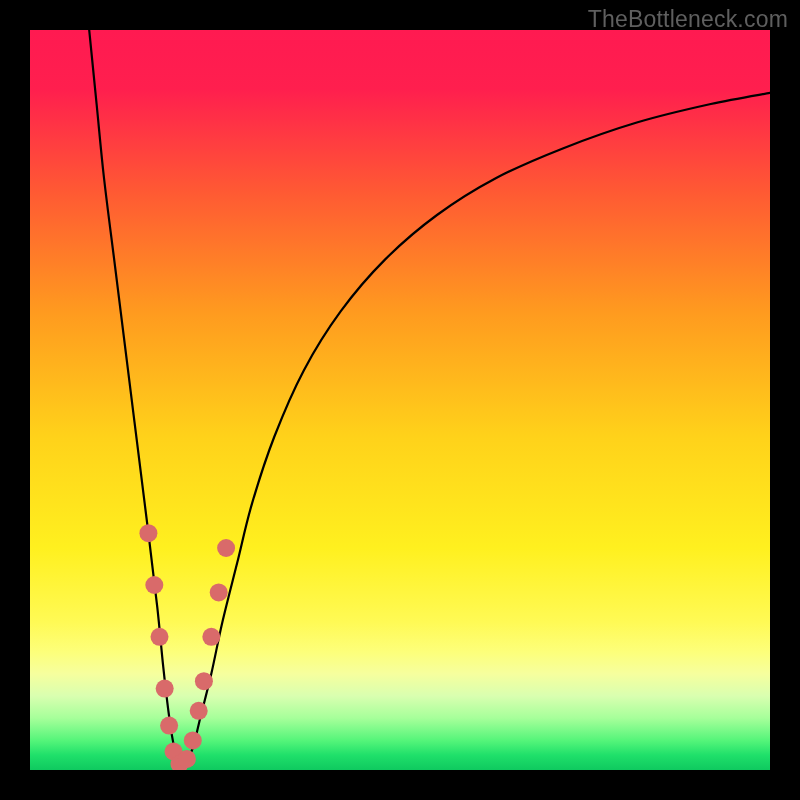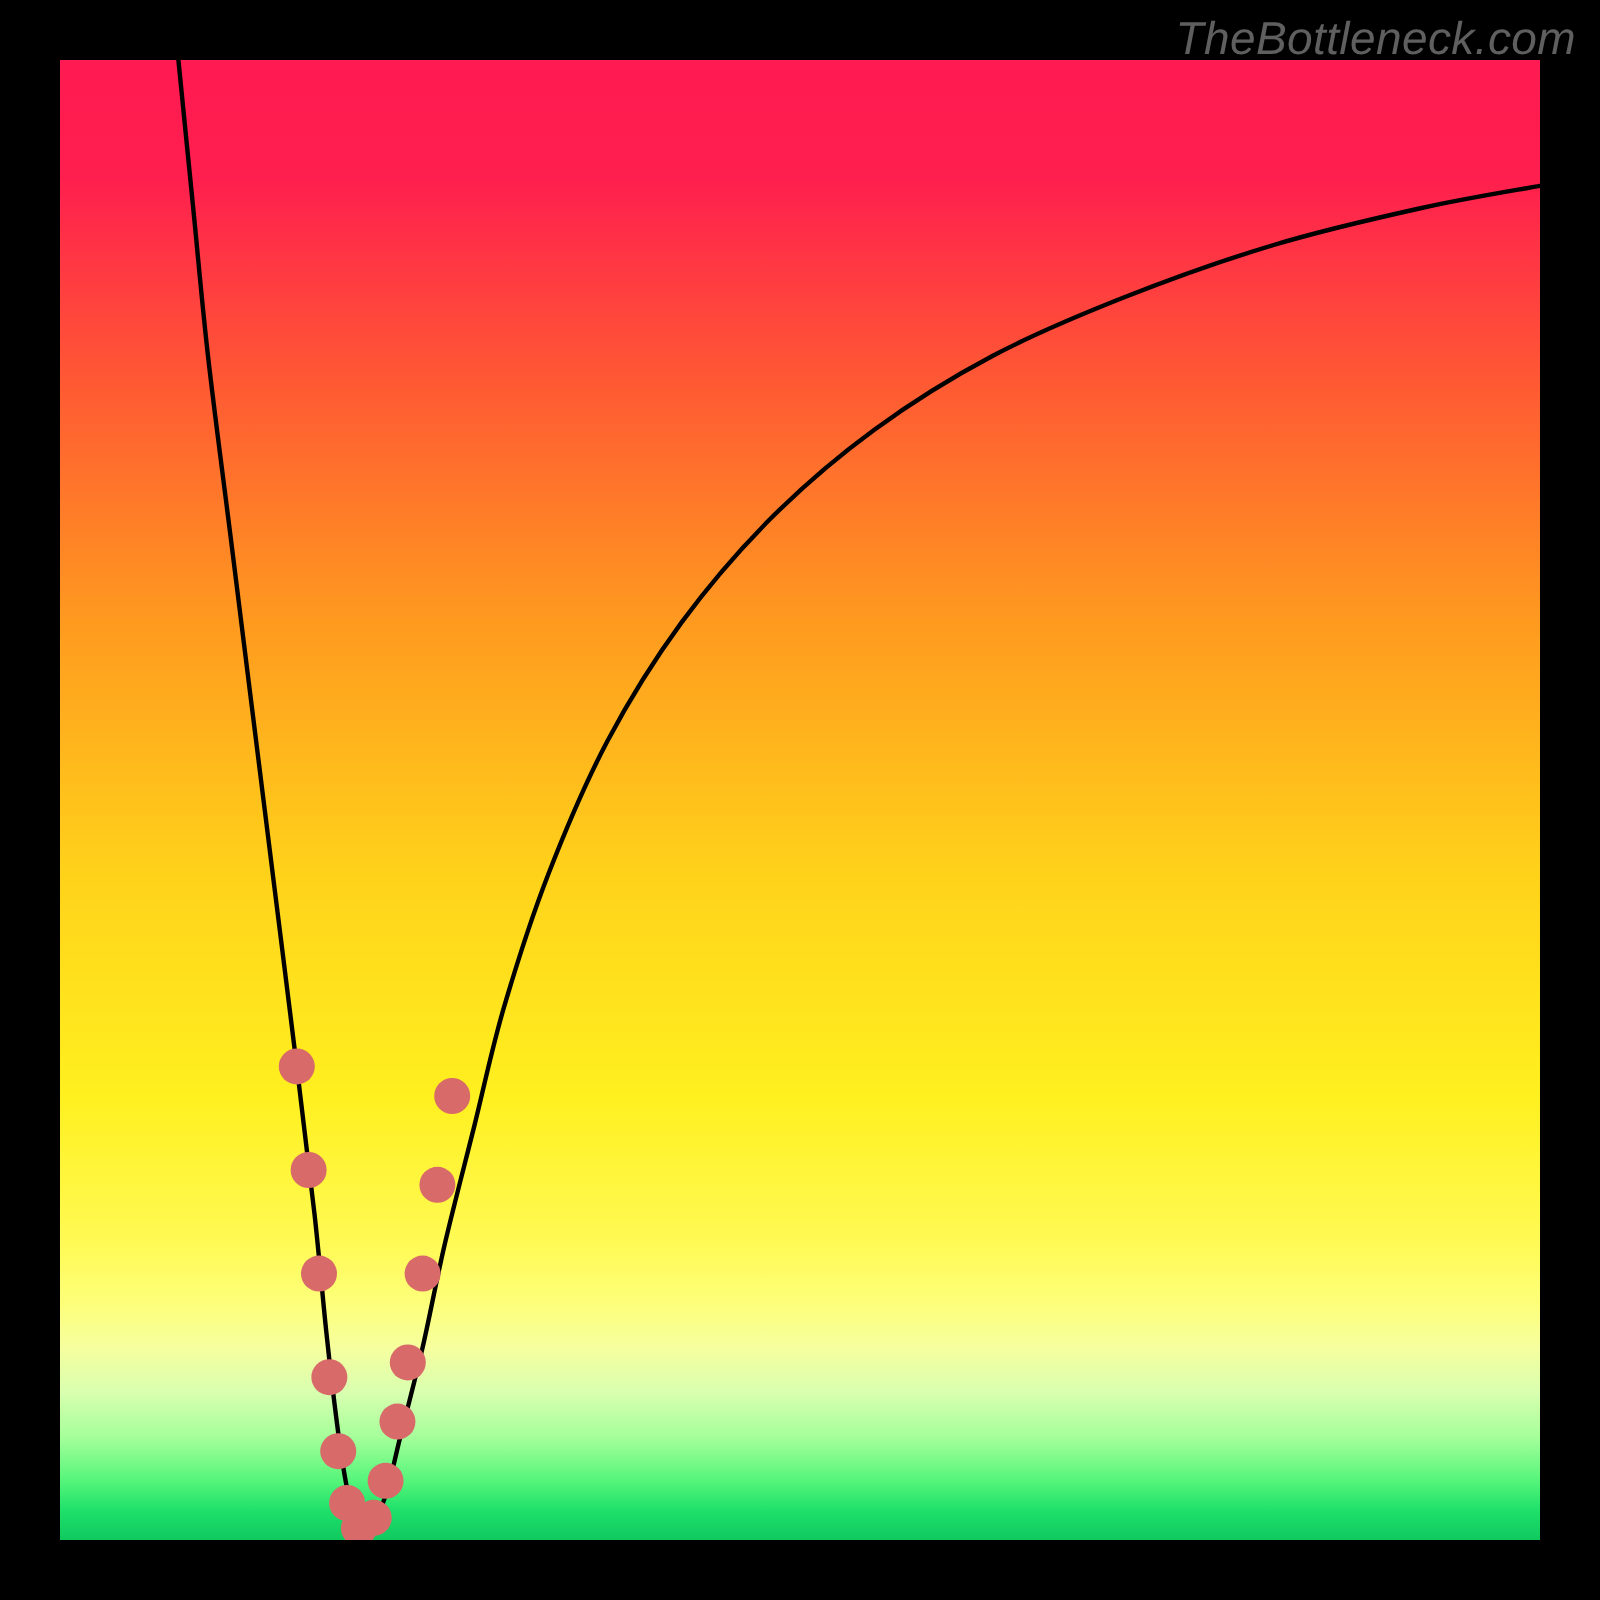--- a/index.html
+++ b/index.html
@@ -9,21 +9,20 @@
     height: 800px;
     overflow: hidden;
     background: #000;
     font-family: Arial, Helvetica, sans-serif;
   }
   .frame {
     position: relative;
     width: 800px;
     height: 800px;
     background: #000;
-    font-style: italic;
   }
   .plot {
     position: absolute;
     left: 30px;
     top: 30px;
     width: 740px;
     height: 740px;
     overflow: hidden;
   }
   .gradient-bg {

